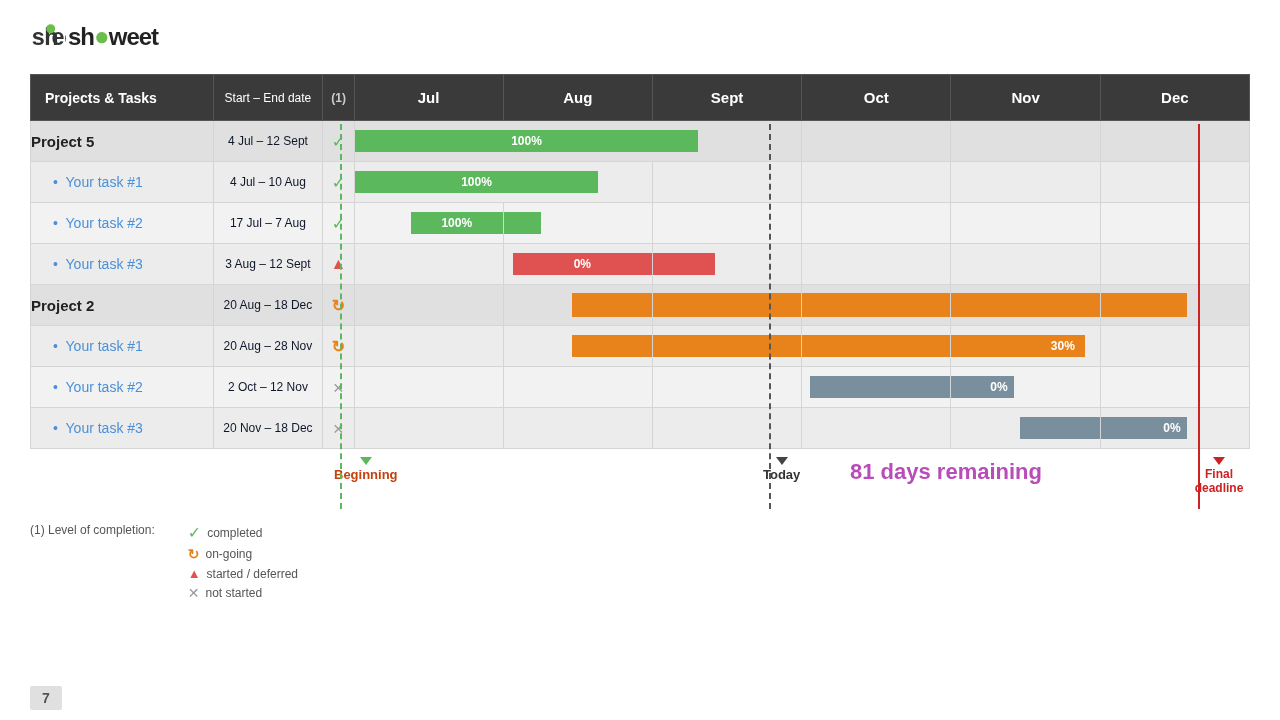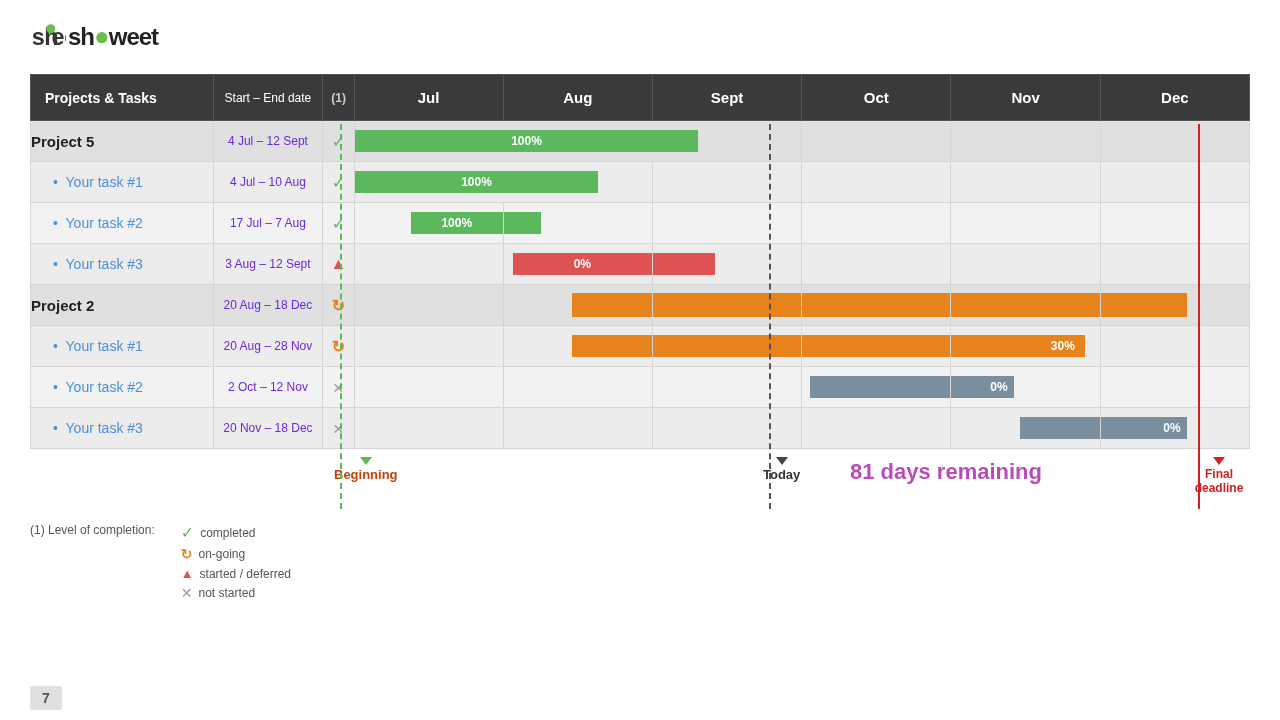--- a/index.html
+++ b/index.html
@@ -125,21 +125,21 @@
       font-size: 14px;
       padding-left: 22px;
     }
     .task-bullet {
       color: #4a90d9;
       margin-right: 4px;
     }
     .td-date {
       text-align: center;
       font-size: 12px;
-      color: #6d28d9;
+      color: #0f172a;
     }
     .td-status {
       text-align: center;
       font-size: 15px;
     }
     .td-cell {
       position: relative;
       padding: 0;
     }
     .bar {
@@ -156,21 +156,21 @@
     .bar-green { background: #5cb85c; }
     .bar-red { background: #e05252; }
     .bar-orange { background: #e8821a; }
     .bar-gray { background: #7a8f9e; }
 
     
     .legend {
       display: flex;
       align-items: flex-start;
       margin: 16px 30px 0 30px;
-      gap: 8px;
+      gap: 15px;
     }
     .legend-label {
       font-size: 12px;
       color: #555;
       margin-right: 18px;
       white-space: nowrap;
     }
     .legend-items {
       display: flex;
       flex-direction: column;

